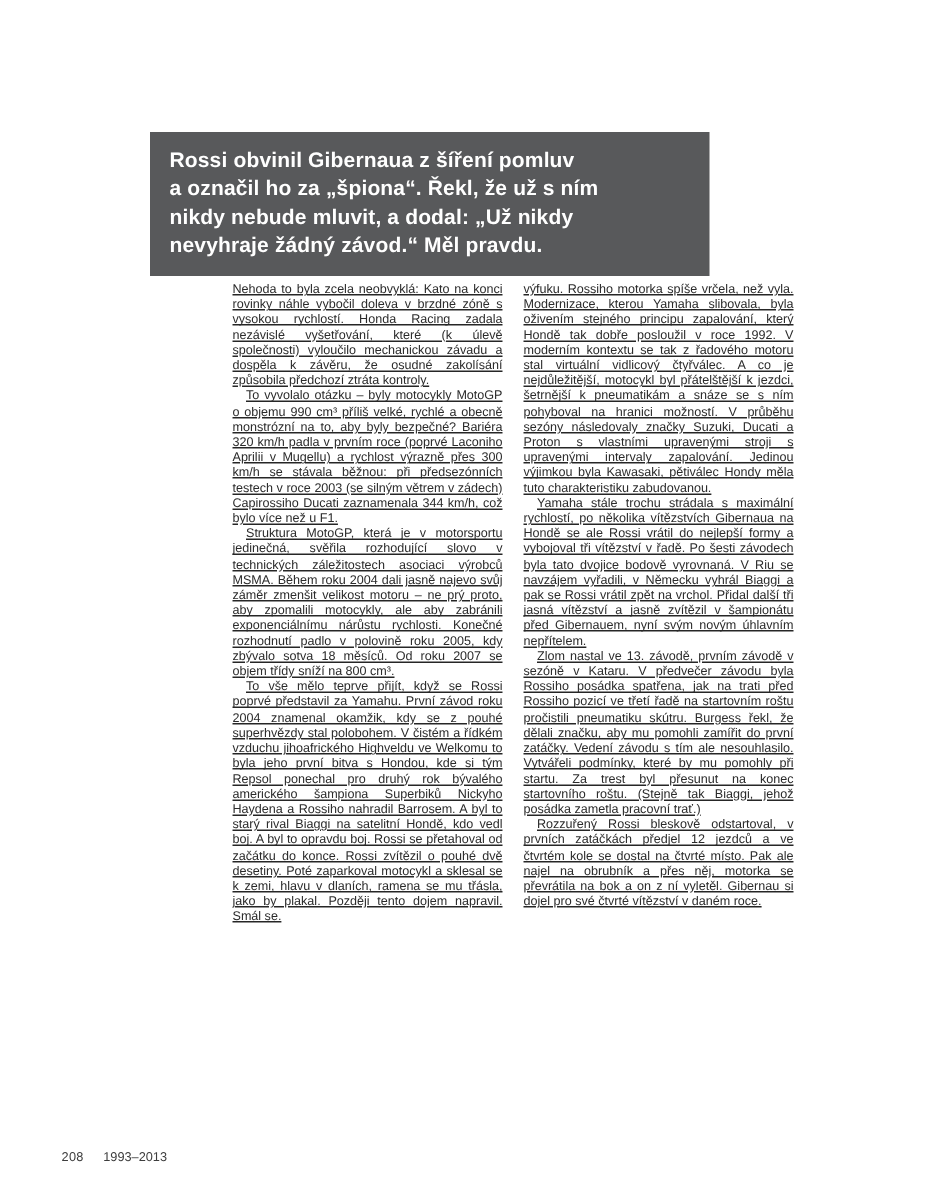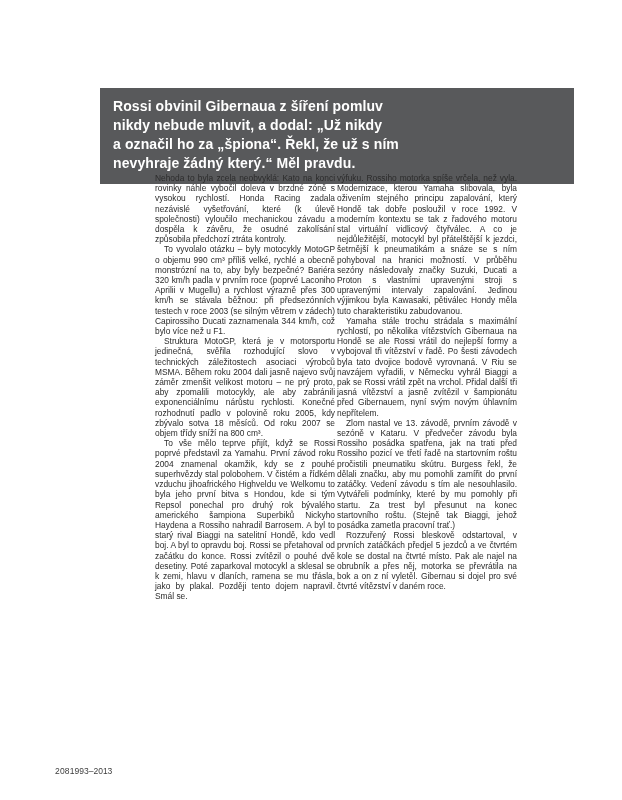--- a/index.html
+++ b/index.html
@@ -10,91 +10,93 @@
     position: relative;
     overflow: hidden;
     color: #262626;
   }
   .page { position: absolute; inset: 0; background: #ffffff; }
 
   
   .quote-box {
     position: absolute;
     left: 100px; top: 88px;
-    width: 474px;
+    width: 373px;
     box-sizing: border-box;
     background: #58595b;
     padding: 9px 14px 11px 13px;
   }
   .quote-line {
     color: #ffffff;
     font-weight: bold;
     font-size: 14px;
     line-height: 19px;
     letter-spacing: 0.1px;
     white-space: nowrap;
   }
 
   
   .columns {
     position: absolute;
-    left: 155px; top: 173px;
+    left: 155px; top: 187px;
     width: 374px;
     display: flex;
-    gap: 2px;
+    gap: 14px;
+    text-decoration: underline;
   }
   .col {
     width: 180px;
     font-size: 8.4px;
     line-height: 10.2px;
     color: #2b2b2b;
     text-align: justify;
     hyphens: auto;
   }
   .col p { margin: 0; }
   .col p + p { text-indent: 9px; }
 
   
   .footer {
     position: absolute;
-    left: 55px; top: 766px;
+    left: 41px; top: 766px;
     font-size: 8.5px;
     color: #3d3d3d;
     display: flex;
+    gap: 13px;
     align-items: baseline;
     justify-content: center;
   }
   .footer .page-number { letter-spacing: 0.2px; }
 </style>
 </head>
 <body>
 
 <div class="page">
 
   <div class="quote-box">
     <div>
         <div class="quote-line">Rossi obvinil Gibernaua z šíření pomluv</div>
+        <div class="quote-line">a označil ho za „špiona“. Řekl, že už s ním</div>
         <div class="quote-line">nikdy nebude mluvit, a dodal: „Už nikdy</div>
-        <div class="quote-line">a označil ho za „špiona“. Řekl, že už s ním</div>
-        <div class="quote-line">nevyhraje žádný který.“ Měl pravdu.</div>
+        <div class="quote-line">nevyhraje žádný závod.“ Měl pravdu.</div>
       </div>
   </div>
 
   <div class="columns">
     <div class="col">
         <p class="para">Nehoda to byla zcela neobvyklá: Kato na konci rovinky náhle vybočil doleva v brzdné zóně s vysokou rychlostí. Honda Racing zadala nezávislé vyšetřování, které (k úlevě společnosti) vyloučilo mechanickou závadu a dospěla k závěru, že osudné zakolísání způsobila předchozí ztráta kontroly.</p>
         <p class="para">To vyvolalo otázku – byly motocykly MotoGP o objemu 990 cm³ příliš velké, rychlé a obecně monstrózní na to, aby byly bezpečné? Bariéra 320 km/h padla v prvním roce (poprvé Laconiho Aprilii v Mugellu) a rychlost výrazně přes 300 km/h se stávala běžnou: při předsezónních testech v roce 2003 (se silným větrem v zádech) Capirossiho Ducati zaznamenala 344 km/h, což bylo více než u F1.</p>
         <p class="para">Struktura MotoGP, která je v motorsportu jedinečná, svěřila rozhodující slovo v technických záležitostech asociaci výrobců MSMA. Během roku 2004 dali jasně najevo svůj záměr zmenšit velikost motoru – ne prý proto, aby zpomalili motocykly, ale aby zabránili exponenciálnímu nárůstu rychlosti. Konečné rozhodnutí padlo v polovině roku 2005, kdy zbývalo sotva 18 měsíců. Od roku 2007 se objem třídy sníží na 800 cm³.</p>
         <p class="para">To vše mělo teprve přijít, když se Rossi poprvé představil za Yamahu. První závod roku 2004 znamenal okamžik, kdy se z pouhé superhvězdy stal polobohem. V čistém a řídkém vzduchu jihoafrického Highveldu ve Welkomu to byla jeho první bitva s Hondou, kde si tým Repsol ponechal pro druhý rok bývalého amerického šampiona Superbiků Nickyho Haydena a Rossiho nahradil Barrosem. A byl to starý rival Biaggi na satelitní Hondě, kdo vedl boj. A byl to opravdu boj. Rossi se přetahoval od začátku do konce. Rossi zvítězil o pouhé dvě desetiny. Poté zaparkoval motocykl a sklesal se k zemi, hlavu v dlaních, ramena se mu třásla, jako by plakal. Později tento dojem napravil. Smál se.</p>
       </div>
     <div class="col">
         <p class="para">výfuku. Rossiho motorka spíše vrčela, než vyla. Modernizace, kterou Yamaha slibovala, byla oživením stejného principu zapalování, který Hondě tak dobře posloužil v roce 1992. V moderním kontextu se tak z řadového motoru stal virtuální vidlicový čtyřválec. A co je nejdůležitější, motocykl byl přátelštější k jezdci, šetrnější k pneumatikám a snáze se s ním pohyboval na hranici možností. V průběhu sezóny následovaly značky Suzuki, Ducati a Proton s vlastními upravenými stroji s upravenými intervaly zapalování. Jedinou výjimkou byla Kawasaki, pětiválec Hondy měla tuto charakteristiku zabudovanou.</p>
         <p class="para">Yamaha stále trochu strádala s maximální rychlostí, po několika vítězstvích Gibernaua na Hondě se ale Rossi vrátil do nejlepší formy a vybojoval tři vítězství v řadě. Po šesti závodech byla tato dvojice bodově vyrovnaná. V Riu se navzájem vyřadili, v Německu vyhrál Biaggi a pak se Rossi vrátil zpět na vrchol. Přidal další tři jasná vítězství a jasně zvítězil v šampionátu před Gibernauem, nyní svým novým úhlavním nepřítelem.</p>
         <p class="para">Zlom nastal ve 13. závodě, prvním závodě v sezóně v Kataru. V předvečer závodu byla Rossiho posádka spatřena, jak na trati před Rossiho pozicí ve třetí řadě na startovním roštu pročistili pneumatiku skútru. Burgess řekl, že dělali značku, aby mu pomohli zamířit do první zatáčky. Vedení závodu s tím ale nesouhlasilo. Vytvářeli podmínky, které by mu pomohly při startu. Za trest byl přesunut na konec startovního roštu. (Stejně tak Biaggi, jehož posádka zametla pracovní trať.)</p>
-        <p class="para">Rozzuřený Rossi bleskově odstartoval, v prvních zatáčkách předjel 5 jezdců a ve čtvrtém kole se dostal na čtvrté místo. Pak ale najel na obrubník a přes něj, motorka se převrátila na bok a on z ní vyletěl. Gibernau si dojel pro své čtvrté vítězství v daném roce.</p>
+        <p class="para">Rozzuřený Rossi bleskově odstartoval, v prvních zatáčkách předjel 12 jezdců a ve čtvrtém kole se dostal na čtvrté místo. Pak ale najel na obrubník a přes něj, motorka se převrátila na bok a on z ní vyletěl. Gibernau si dojel pro své čtvrté vítězství v daném roce.</p>
       </div>
   </div>
 
   <div class="footer">
     <span class="page-number">208</span>
     <span class="section-range">1993–2013</span>
   </div>
 
 </div>
 

